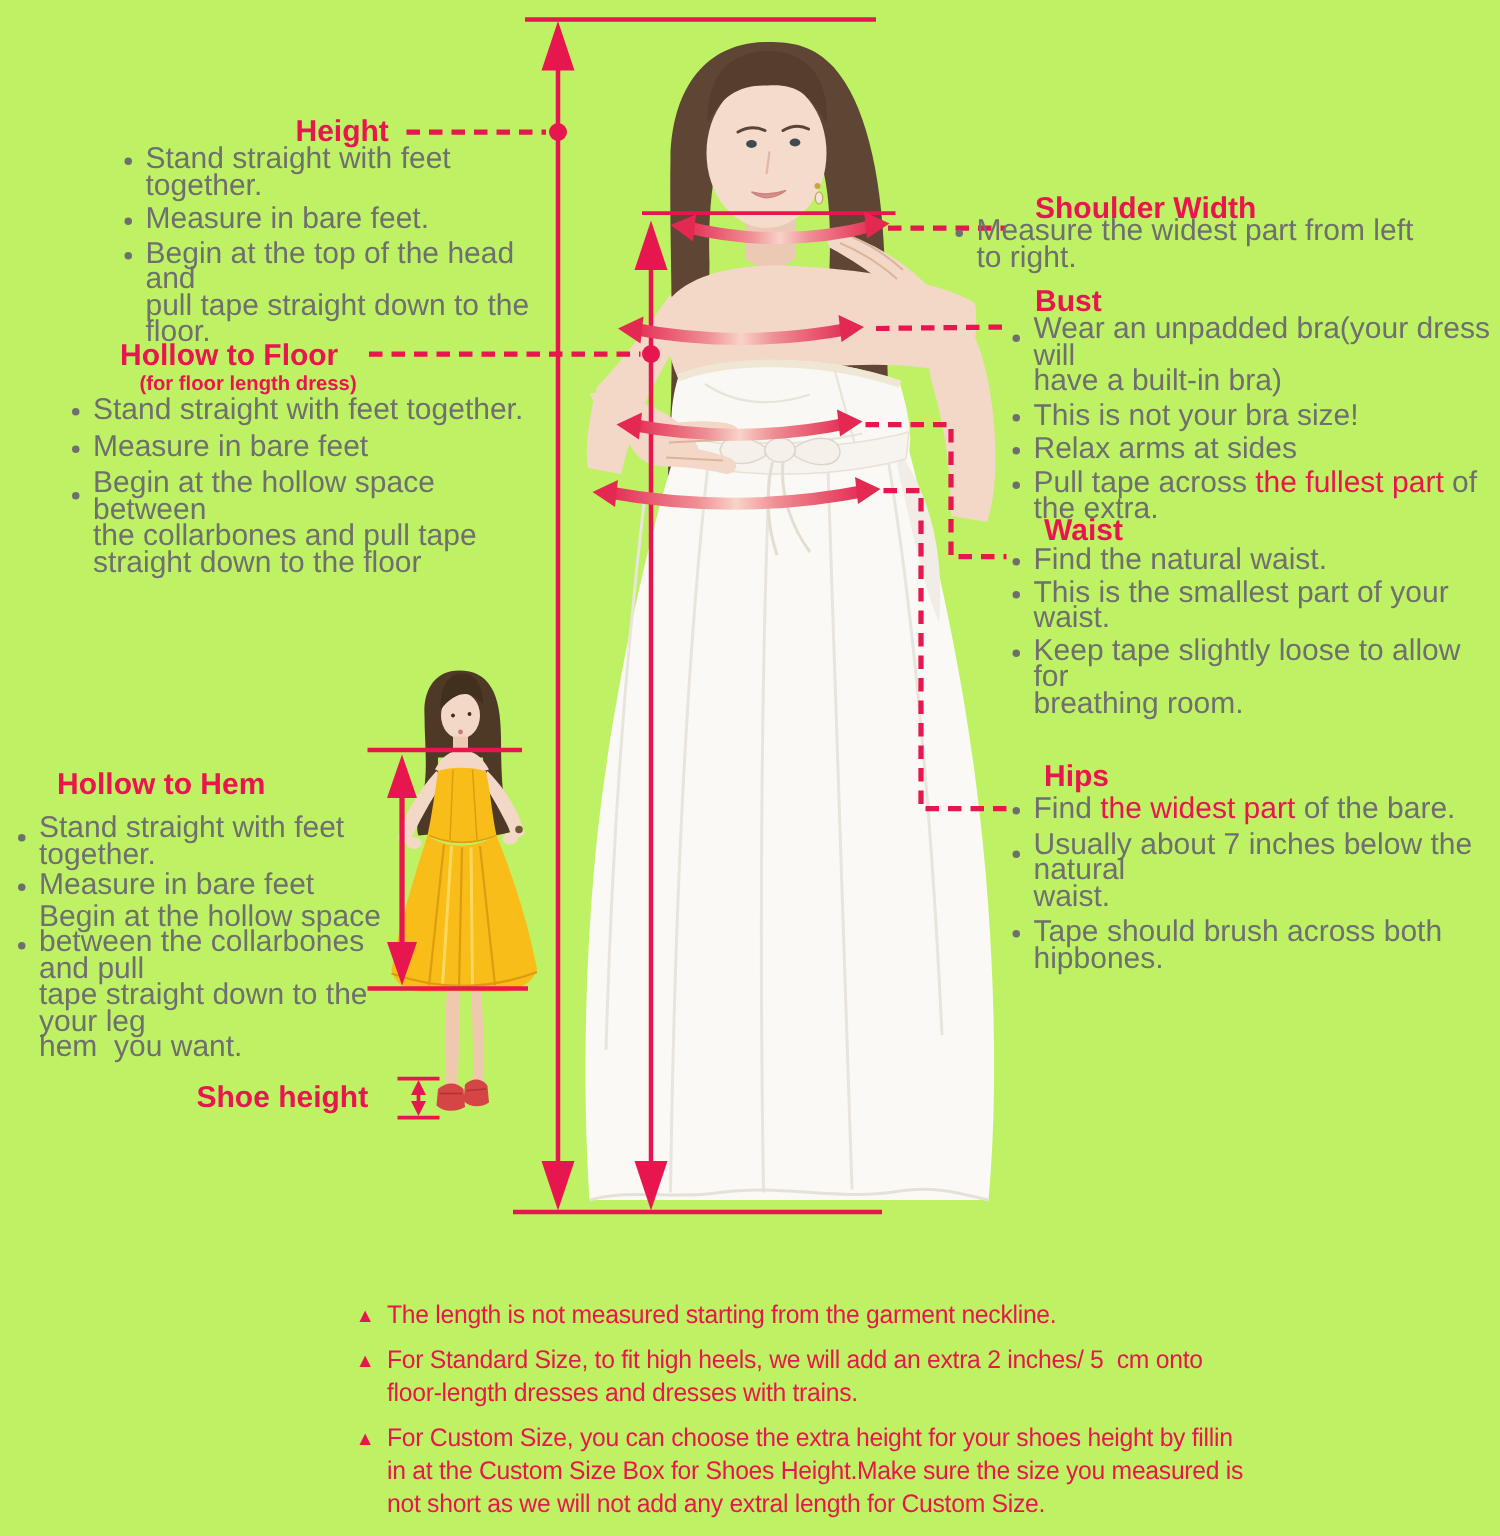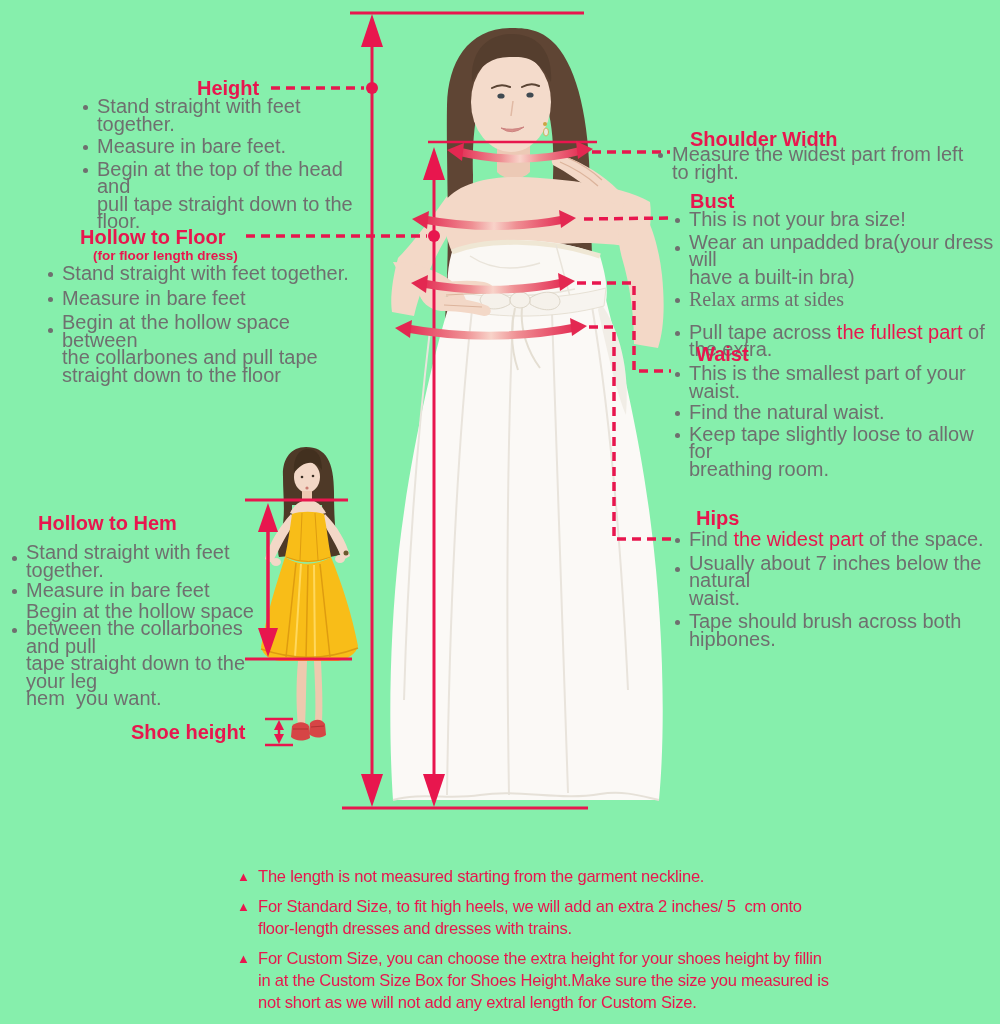--- a/index.html
+++ b/index.html
@@ -1,17 +1,17 @@
 <!DOCTYPE html>
 <html><head>
 <meta charset="utf-8">
 <style>
   html,body{margin:0;padding:0;background:#ffffff;}
   #canvas{
-    position:relative;width:1000px;height:1024px;background:#86efac;overflow:hidden;
+    position:relative;width:1000px;height:1024px;background:#bef264;overflow:hidden;
     font-family:"Liberation Sans", sans-serif;
   }
   .abs{position:absolute;}
   .heading{color:#e8164e;font-weight:bold;font-size:20px;line-height:22px;white-space:nowrap;}
   .subheading{color:#e8164e;font-weight:bold;font-size:13.5px;line-height:15px;white-space:nowrap;}
   .blist{display:block;}
   .brow{display:flex;align-items:flex-start;}
   .bdot{flex:none;width:5px;height:5px;border-radius:50%;background:#6f6f6f;margin:7px 9px 0 0;}
   .btext{font-size:20px;line-height:17.5px;color:#6f6f6f;white-space:pre-wrap;}
   .hl{color:#e8164e;}
@@ -215,70 +215,70 @@
         <span class="btext">Begin at the hollow space
 between the collarbones and pull
 tape straight down to the your leg
 hem  you want.</span>
       </div>
   </div>
 
   <div class="abs heading" style="left:131px;top:721px;">Shoe height</div>
 
   <div class="abs heading" style="left:690px;top:128px;">Shoulder Width</div>
-  <div class="abs blist" style="left:658px;top:146px;width:320px;">
+  <div class="abs blist" style="left:637px;top:146px;width:320px;">
     <div class="brow">
         <span class="bdot"></span>
         <span class="btext">Measure the widest part from left to right.</span>
       </div>
   </div>
 
   <div class="abs heading" style="left:690px;top:190px;">Bust</div>
   <div class="abs blist" style="left:675px;top:211px;width:325px;">
-    <div class="brow" style="margin-bottom:5px;">
-        <span class="bdot"></span>
-        <span class="btext">This is not your bra size!</span>
-      </div>
     <div class="brow" style="margin-bottom:5px;">
         <span class="bdot" style="margin-top:12px;"></span>
         <span class="btext">Wear an unpadded bra(your dress will
 have a built-in bra)</span>
       </div>
-    <div class="brow" style="margin-bottom:15px;font-family:Liberation Serif, serif;">
+    <div class="brow" style="margin-bottom:5px;">
+        <span class="bdot"></span>
+        <span class="btext">This is not your bra size!</span>
+      </div>
+    <div class="brow" style="margin-bottom:5px;">
         <span class="bdot"></span>
         <span class="btext">Relax arms at sides</span>
       </div>
     <div class="brow">
         <span class="bdot"></span>
         <span class="btext"><span>Pull tape across </span><span class="hl">the fullest part</span><span> of the extra.</span></span>
       </div>
   </div>
 
   <div class="abs heading" style="left:696px;top:343px;">Waist</div>
   <div class="abs blist" style="left:675px;top:365px;width:320px;">
     <div class="brow" style="margin-bottom:4px;">
         <span class="bdot"></span>
+        <span class="btext">Find the natural waist.</span>
+      </div>
+    <div class="brow" style="margin-bottom:4px;">
+        <span class="bdot"></span>
         <span class="btext">This is the smallest part of your waist.</span>
-      </div>
-    <div class="brow" style="margin-bottom:4px;">
-        <span class="bdot"></span>
-        <span class="btext">Find the natural waist.</span>
       </div>
     <div class="brow">
         <span class="bdot"></span>
         <span class="btext">Keep tape slightly loose to allow for
 breathing room.</span>
       </div>
   </div>
 
   <div class="abs heading" style="left:696px;top:507px;">Hips</div>
   <div class="abs blist" style="left:675px;top:531px;width:330px;">
     <div class="brow" style="margin-bottom:6px;">
         <span class="bdot"></span>
-        <span class="btext"><span>Find </span><span class="hl">the widest part</span><span> of the space.</span></span>
+        <span class="btext"><span>Find </span><span class="hl">the widest part</span><span> of the bare.</span></span>
       </div>
     <div class="brow" style="margin-bottom:6px;">
         <span class="bdot" style="margin-top:12px;"></span>
         <span class="btext">Usually about 7 inches below the natural
 waist.</span>
       </div>
     <div class="brow">
         <span class="bdot"></span>
         <span class="btext">Tape should brush across both hipbones.</span>
       </div>

